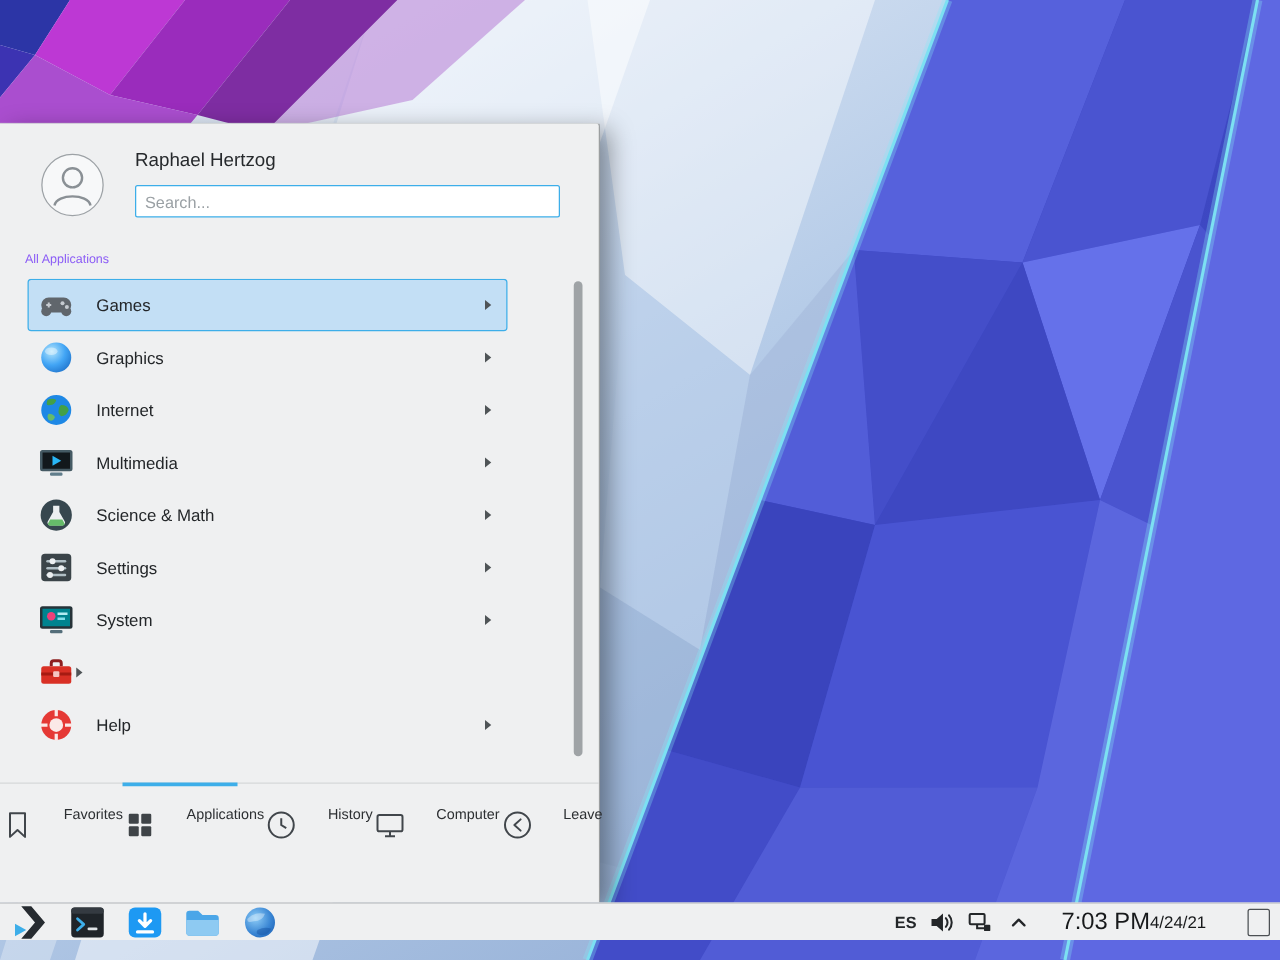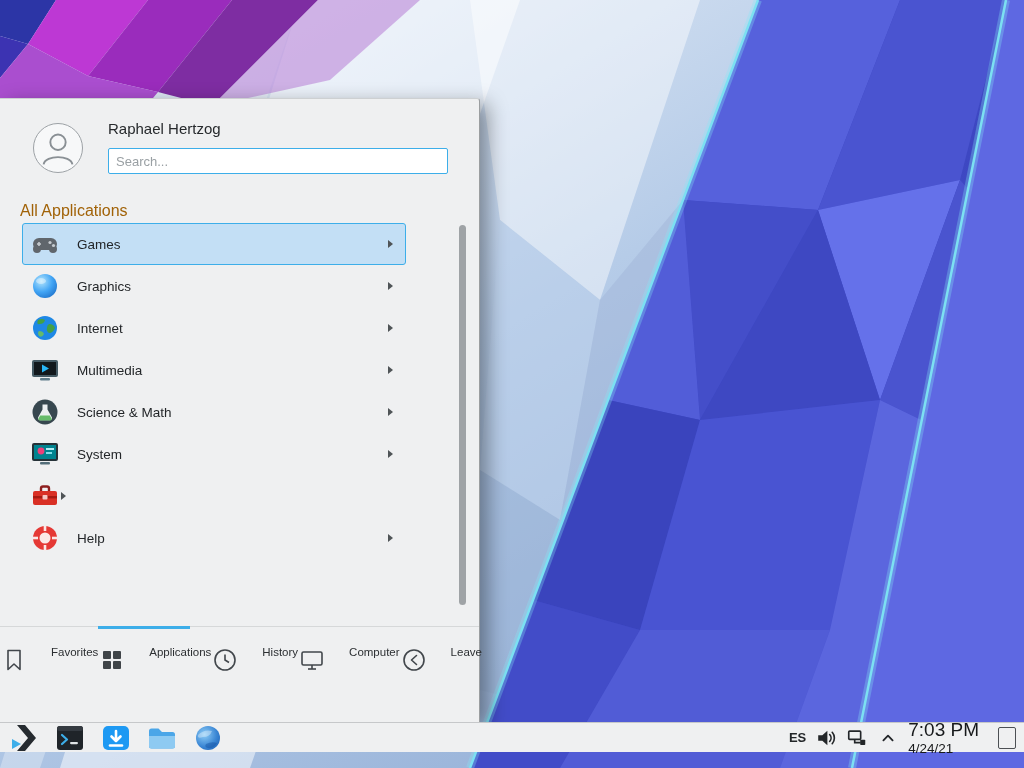--- a/index.html
+++ b/index.html
@@ -13,21 +13,21 @@
     border-right:1px solid #9b9ea0;border-top:1px solid #cdd0d2;border-radius:0 3px 0 0;
     box-shadow:8px 6px 20px rgba(0,0,0,.38);z-index:5}
   .avatar{position:absolute;left:33px;top:24px;width:50px;height:50px;border:1px solid #9da2a6;
     border-radius:50%;background:#f7f8f9;overflow:hidden}
   .avatar svg{width:100%;height:100%;display:block}
   .uname{position:absolute;left:108px;top:21px;font-size:15px;color:#26292c}
   .search{position:absolute;left:108px;top:49px;width:340px;height:26px;border:1px solid #3daee9;
     border-radius:2px;background:#fff;font-size:13px;color:#232629;padding:0 7px;outline:none;
     font-family:Liberation Sans, sans-serif}
   .search::placeholder{color:#9aa0a4}
-  .section-label{position:absolute;left:20px;top:103px;font-size:16px;color:#a16207}
+  .section-label{position:absolute;left:20px;top:103px;font-size:10px;color:#8b5cf6}
   .cat-list{position:absolute;left:0;top:124px;width:420px;height:404px;overflow:hidden;
     padding:0 14px 0 22px}
   .cat-row{position:relative;height:42px;display:flex;align-items:center;border:1px solid transparent;
     border-radius:3px;padding:0 12px 0 6px}
   .cat-row.selected{background:#c3dff5;border-color:#3daee9}
   .icn svg{width:100%;height:100%;display:block}
   .cat-icn{width:32px;height:32px;flex:0 0 32px}
   .cat-label{margin-left:16px;font-size:13.5px;color:#232629;flex:1}
   .cat-arrow{width:0;height:0;border-left:5px solid #4f5457;border-top:4px solid transparent;
     border-bottom:4px solid transparent}
@@ -42,21 +42,21 @@
 
   
   #taskbar{position:absolute;left:0;top:722px;width:1024px;height:30px;background:#eff0f1;
     border-top:1px solid #c6c8ca;z-index:6;display:flex;align-items:center}
   .tb-left{display:flex;align-items:center;gap:14px;padding-left:8px}
   .tb-btn{width:32px;height:32px}
   .tb-btn .icn,.tb-icn{width:32px;height:32px;display:block}
   .tray{margin-left:auto;display:flex;align-items:center;gap:9px;padding-right:8px}
   .kb-layout{font-size:13px;font-weight:bold;color:#232629}
   .tray-icn{width:22px;height:22px;display:block}
-  .clock{display:flex;flex-direction:column;align-items:flex-start;line-height:1.12;margin:0 0}
+  .clock{display:flex;flex-direction:row;align-items:center;line-height:1.12;margin:0 14px}
   .clock-time{font-size:19px;color:#17191b}
   .clock-date{font-size:13.5px;color:#17191b}
   .show-desktop{width:18px;height:22px;border:1.5px solid #4c5054;border-radius:2px;margin-left:10px;
     background:transparent}
 </style>
 </head>
 <body>
 
 <div id="screen">
 
@@ -184,20 +184,35 @@
               <path d="M13.5 8.5 h5 v5 l4.2 7.5 a2.2 2.2 0 0 1 -1.9 3.3 h-9.6 a2.2 2.2 0 0 1 -1.9 -3.3 l4.2 -7.5 z" fill="#eceff1"></path>
               <path d="M11.2 19.5 h9.6 l1.7 3 a1.4 1.4 0 0 1 -1.2 2 h-10.6 a1.4 1.4 0 0 1 -1.2 -2 z" fill="#66bb6a"></path>
             </svg>
           </span>
           <span class="cat-label">Science &amp; Math</span>
           <span class="cat-arrow"></span>
         </div>
         <div class="cat-row">
           <span class="icn cat-icn">
             <svg viewBox="0 0 32 32">
+              <rect x="4" y="5" width="24" height="22" rx="3" fill="#3b4449"></rect>
+              <rect x="8" y="10" width="16" height="2" rx="1" fill="#b0bec5"></rect>
+              <circle cx="13" cy="11" r="2.4" fill="#eceff1"></circle>
+              <rect x="8" y="15.5" width="16" height="2" rx="1" fill="#b0bec5"></rect>
+              <circle cx="20" cy="16.5" r="2.4" fill="#eceff1"></circle>
+              <rect x="8" y="21" width="16" height="2" rx="1" fill="#b0bec5"></rect>
+              <circle cx="11" cy="22" r="2.4" fill="#eceff1"></circle>
+            </svg>
+          </span>
+          <span class="cat-label">Settings</span>
+          <span class="cat-arrow"></span>
+        </div>
+        <div class="cat-row">
+          <span class="icn cat-icn">
+            <svg viewBox="0 0 32 32">
               <rect x="3" y="5" width="26" height="18" rx="2" fill="#263238"></rect>
               <rect x="5" y="7" width="22" height="14" fill="#00838f"></rect>
               <circle cx="12" cy="13" r="3.4" fill="#ec407a"></circle>
               <rect x="17" y="10" width="8" height="2" fill="#b2ebf2"></rect>
               <rect x="17" y="14" width="6" height="2" fill="#80deea"></rect>
               <rect x="11" y="24" width="10" height="2.5" rx="1" fill="#546e7a"></rect>
             </svg>
           </span>
           <span class="cat-label">System</span>
           <span class="cat-arrow"></span>

